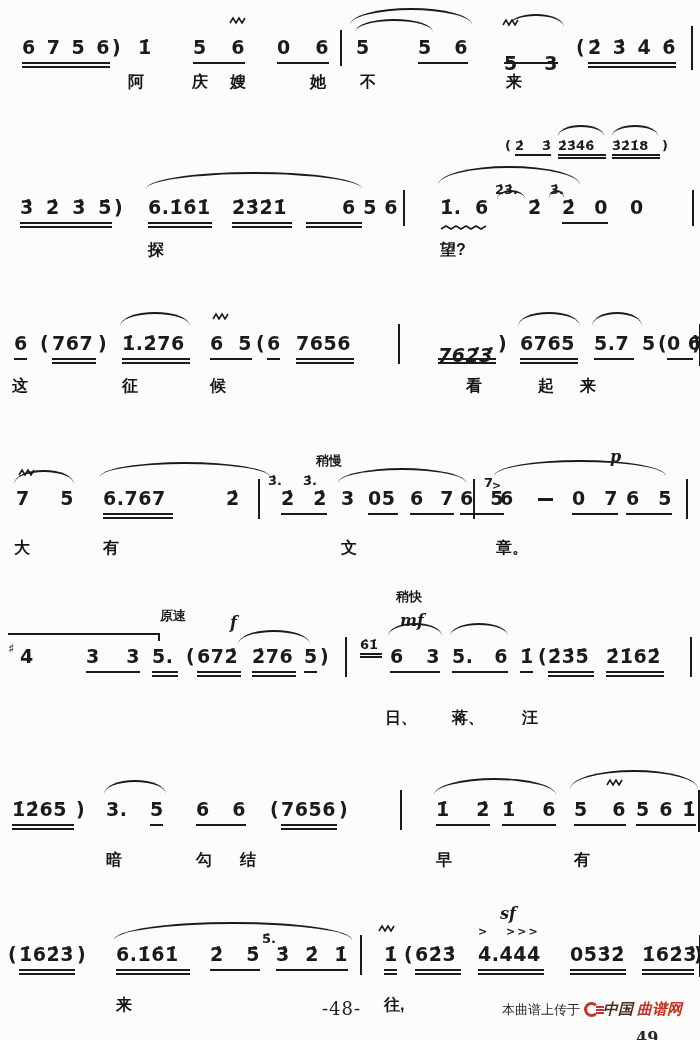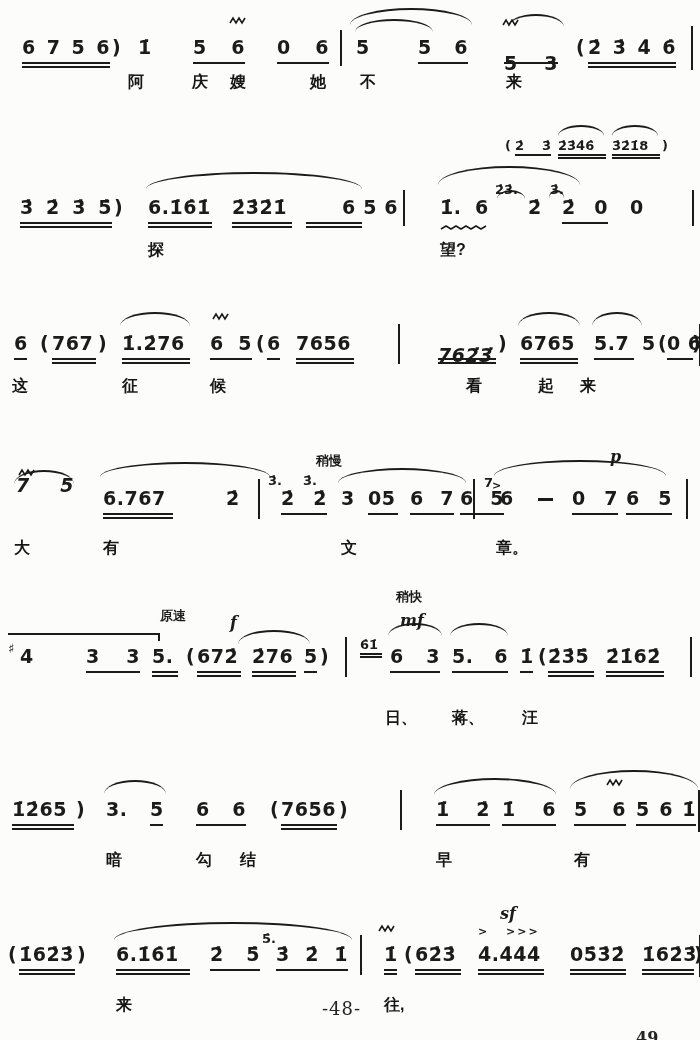--- a/index.html
+++ b/index.html
@@ -163,21 +163,21 @@
       <div class="arc" style="left: 592px; top: 312px; width: 50px; height: 12px;"></div>
       <div class="orn" style="left: 212px; top: 312px;"><svg width="18" height="9" viewBox="0 0 18 9">
           <polyline points="1,7 4,2 7,7 10,2 13,7 16,2" fill="none" stroke="#1b1b1b" stroke-width="1.6"></polyline>
         </svg></div>
       <div class="lyric" style="left: 12px; top: 376px;">这</div>
       <div class="lyric" style="left: 122px; top: 376px;">征</div>
       <div class="lyric" style="left: 210px; top: 376px;">候</div>
       <div class="lyric" style="left: 466px; top: 376px;">看</div>
       <div class="lyric" style="left: 538px; top: 376px;">起</div>
       <div class="lyric" style="left: 580px; top: 376px;">来</div>
-      <div class="note just" style="left: 16px; top: 474px; width: 58px; font-style: italic;">7 5</div>
+      <div class="note just" style="left: 16px; top: 487px; width: 58px;">7 5</div>
       <div class="note" style="left: 103px; top: 487px; width: 70px;">6.767</div>
       <div class="uline" style="left: 103px; top: 513px; width: 70px;"></div>
       <div class="uline" style="left: 103px; top: 517px; width: 70px;"></div>
       <div class="note" style="left: 226px; top: 487px;">2̇</div>
       <div class="note small" style="left: 268px; top: 473px;">3̇.</div>
       <div class="note just" style="left: 281px; top: 487px; width: 46px;">2̇ 2̇</div>
       <div class="uline" style="left: 281px; top: 513px; width: 46px;"></div>
       <div class="note small" style="left: 303px; top: 473px;">3̇.</div>
       <div class="note" style="left: 341px; top: 487px;">3</div>
       <div class="note" style="left: 368px; top: 487px; width: 30px;">05</div>
@@ -330,15 +330,21 @@
         </svg></div>
       <div class="mark dyn" style="left: 500px; top: 904px;">sf</div>
       <div class="mark accent" style="left: 478px; top: 925px;">&gt;</div>
       <div class="mark accent" style="left: 506px; top: 925px;">&gt;&gt;&gt;</div>
       <div class="lyric" style="left: 116px; top: 995px;">来</div>
       <div class="lyric" style="left: 384px; top: 995px;">往,</div>
     </div>
 
   <div id="footer-pageno">-48-</div>
 
+  <div id="watermark">
+    <span id="wm-prefix">本曲谱上传于</span>
+    <span id="wm-logo"></span>
+    <span class="wm-cn">中国</span>
+    <span class="wm-site">曲谱网</span>
+  </div>
 
   <div id="next-page">49</div>
 </div>
 
 </body></html>

